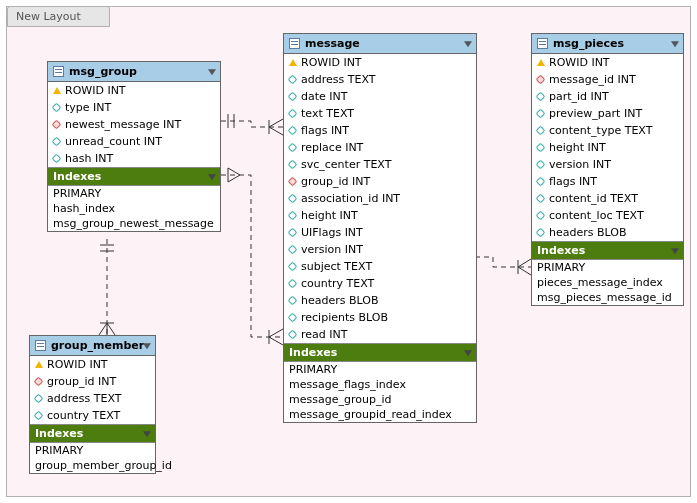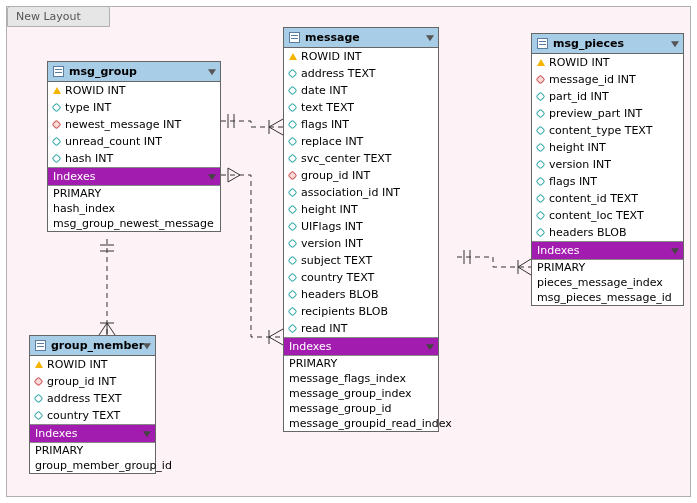--- a/index.html
+++ b/index.html
@@ -71,23 +71,23 @@
     white-space:nowrap;
   }
   .ic{display:inline-block;width:9px;height:9px;border-radius:2px;flex:none;}
   .ic-key{
     width:0;height:0;border:4px solid transparent;border-bottom:7px solid #f5b400;
     transform:translateY(-2px);border-radius:0;
   }
   .ic-cyan{border:1px solid #3aa; background:#fff;transform:rotate(45deg);width:7px;height:7px;margin-right:1px;}
   .ic-red{border:1px solid #c55; background:#fbdada;transform:rotate(45deg);width:7px;height:7px;margin-right:1px;}
   .idx-header{
-    background:#a21caf;
+    background:#4d7c0f;
     color:#fff;
-    font-weight:normal;
+    font-weight:bold;
     padding:2px 5px;
     border-top:1px solid #888;
     border-bottom:1px solid #888;
     position:relative;
   }
   .idx-header .hdr-arrow{border-top-color:#444;}
   .idx-list .col-row{padding:1px 5px;}
   svg.connectors{
     position:absolute;inset:0;width:100%;height:100%;
     pointer-events:none;
@@ -221,21 +221,21 @@
     <div class="col-list idx-list">
       <div class="col-row">
           <span>PRIMARY</span>
         </div>
       <div class="col-row">
           <span>group_member_group_id</span>
         </div>
     </div>
   </div>
 
-  <div class="table-box" style="left:276px;top:20px;width:156px">
+  <div class="table-box" style="left:276px;top:26px;width:194px">
     <div class="tbl-header">
       <span class="hdr-icon"></span>
       <span>message</span>
       <span class="hdr-arrow"></span>
     </div>
     <div class="col-list">
       <div class="col-row">
           <span class="ic ic-key"></span>
           <span>ROWID INT</span>
         </div>
@@ -307,23 +307,20 @@
     <div class="idx-header">
       <span>Indexes</span>
       <span class="hdr-arrow"></span>
     </div>
     <div class="col-list idx-list">
       <div class="col-row">
           <span>PRIMARY</span>
         </div>
       <div class="col-row">
           <span>message_flags_index</span>
-        </div>
-      <div class="col-row">
-          <span>message_group_index</span>
         </div>
       <div class="col-row">
           <span>message_group_id</span>
         </div>
       <div class="col-row">
           <span>message_groupid_read_index</span>
         </div>
     </div>
   </div>
 

